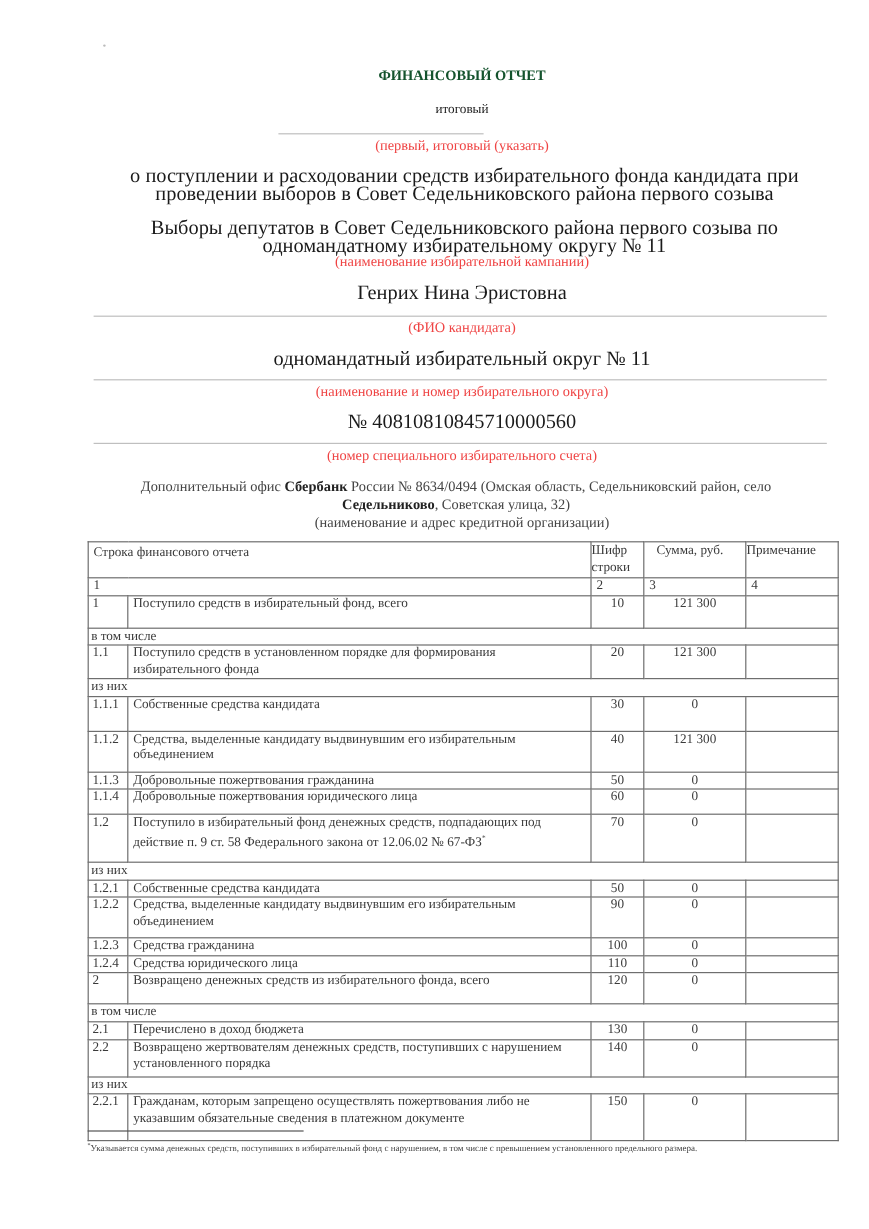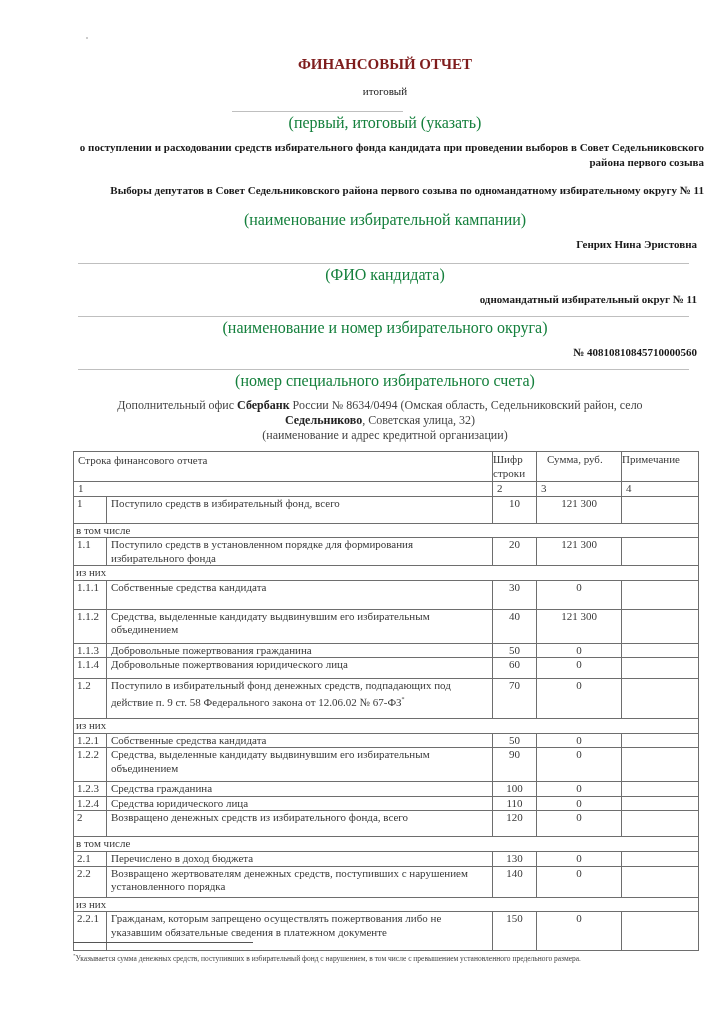--- a/index.html
+++ b/index.html
@@ -3,24 +3,24 @@
 <meta charset="utf-8">
 <style>
   html, body { margin: 0; padding: 0; }
   body {
     width: 724px; height: 1024px; background: #ffffff; position: relative;
     font-family: "Liberation Serif", "DejaVu Serif", serif; color: #2a2a2a;
     overflow: hidden;
   }
   .speck { position: absolute; left: 86px; top: 37px; width: 2px; height: 2px; background: #bbb; border-radius: 50%; }
   .center-line { position: absolute; left: 73px; width: 624px; text-align: center; }
-  .t-title { top: 56px; font-size: 15px; font-weight: bold; color: #7f1d1d; }
+  .t-title { top: 56px; font-size: 12px; font-weight: bold; color: #14532d; }
   .t-sub { top: 85px; font-size: 11px; font-weight: normal; color: #1a1a1a; }
-  .t-cap { font-size: 16px; color: #15803d; }
-  .t-heading { font-size: 11px; font-weight: bold; line-height: 14.5px; color: #1a1a1a; text-align: right; }
+  .t-cap { font-size: 12px; color: #ef4444; }
+  .t-heading { font-size: 17px; font-weight: normal; line-height: 14.5px; color: #1a1a1a; }
   .rule { position: absolute; height: 0; border-top: 1px solid #bfbfbf; }
   .t-bank { font-size: 12px; line-height: 15px; color: #444; }
   .t-bank b { color: #222; }
 
   table.fin {
     position: absolute; left: 73px; top: 451px; width: 625px;
     border-collapse: collapse; table-layout: fixed;
     font-size: 11px; color: #3a3a3a;
   }
   table.fin td {

